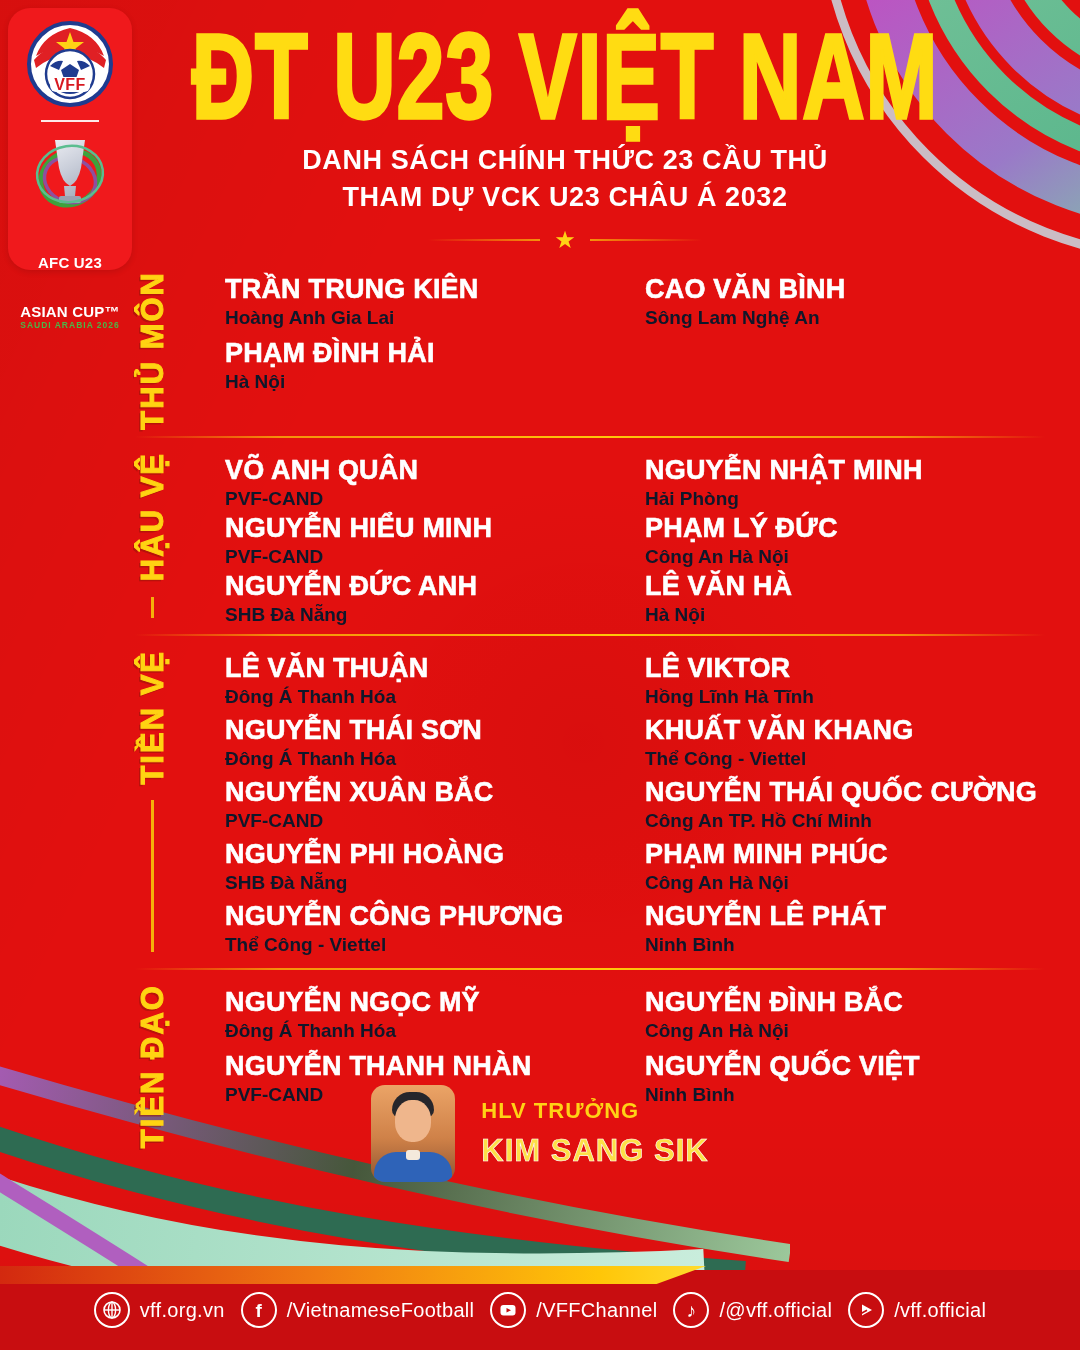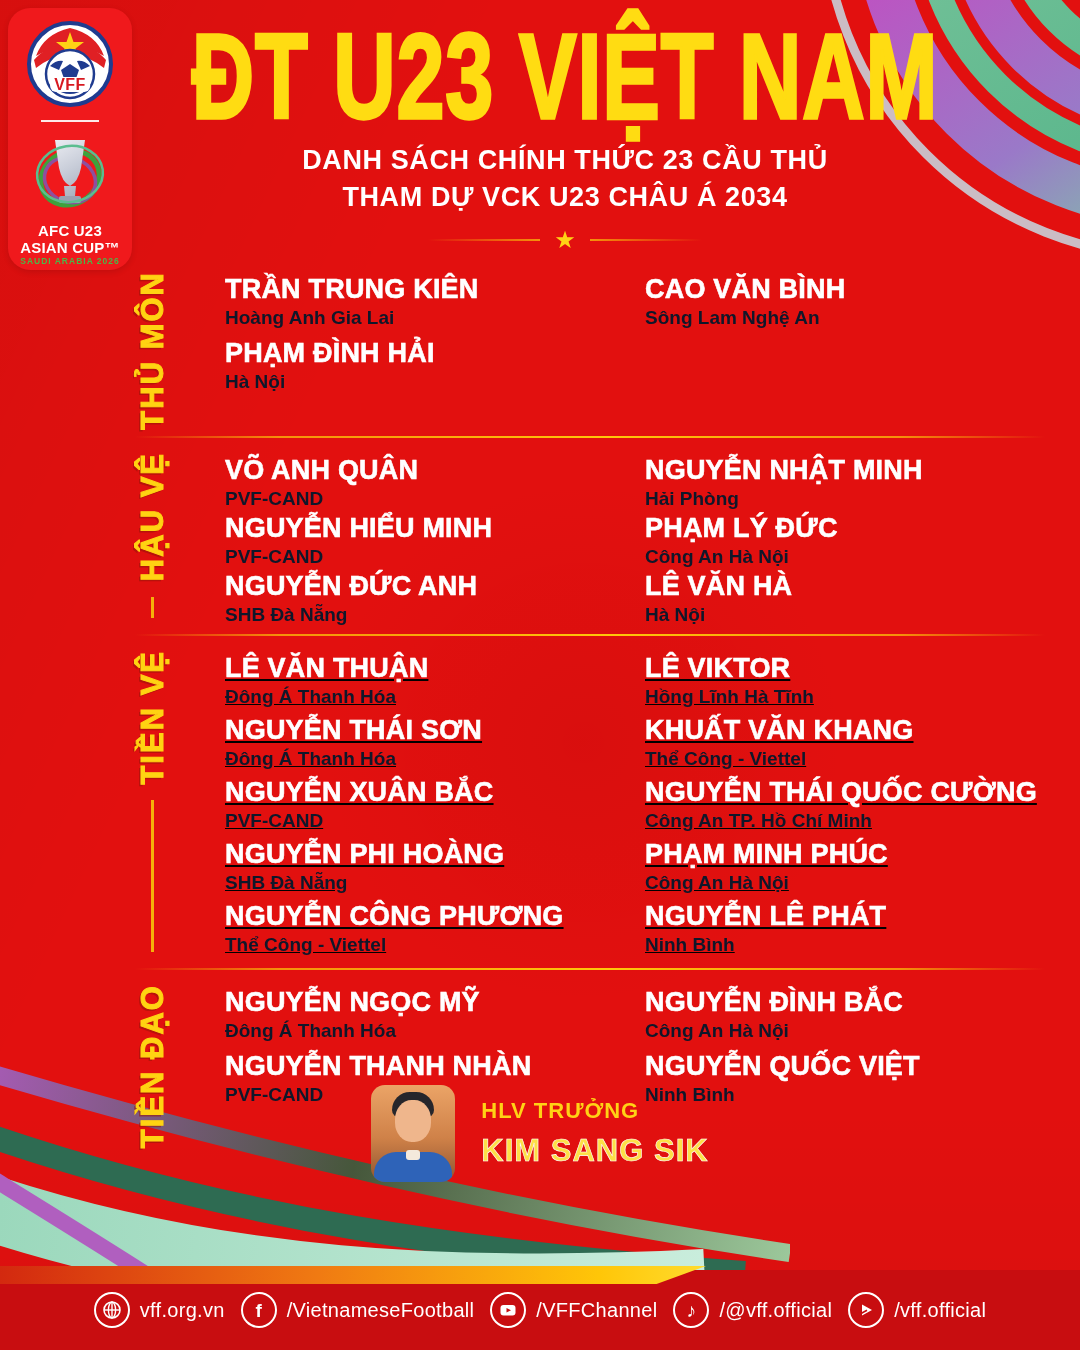--- a/index.html
+++ b/index.html
@@ -25,21 +25,21 @@
     box-shadow:0 2px 6px rgba(0,0,0,0.12);
   }
   .vff-logo{position:relative; width:88px; height:88px; margin:12px auto 0;}
   .vff-word{
     position:absolute; left:50%; top:57px; transform:translateX(-50%);
     font-size:16px; font-weight:700; color:#D71920; letter-spacing:0.5px;
     background:#fff; padding:0 4px; border-radius:6px; line-height:15px;
   }
   .panel-divider{width:58px; height:2px; background:rgba(255,255,255,0.9); margin:12px auto;}
   .afc-logo{width:78px; height:84px; margin:0 auto;}
-  .afc-l1,.afc-l2{font-size:15px; font-weight:700; color:#fff; line-height:17px; letter-spacing:0.2px;}
+  .afc-l1,.afc-l2{font-size:15px; font-weight:700; color:#fff; line-height:17px; letter-spacing:0.2px;margin-top:32px;}
   .afc-l3{font-size:8.5px; font-weight:700; color:#4CB648; letter-spacing:1px; margin-top:0;}
   
   .header{position:absolute; left:50px; top:16px; width:1030px; text-align:center;}
   .title{
     font-size:108px; font-weight:700; color:#FFDC12; line-height:118px;
     letter-spacing:1px; white-space:nowrap;
     transform:scale(0.80,1.12); transform-origin:50% 40%;
     -webkit-text-stroke:3px #FFDC12;
   }
   .subtitle{font-size:27px; font-weight:700; color:#fff; line-height:37px; letter-spacing:0.6px; margin-top:8px;}
@@ -55,21 +55,21 @@
   .v-label{
     writing-mode:vertical-rl; transform:rotate(180deg);
     font-size:31px; font-weight:700; color:#FFD312; letter-spacing:2px;
     -webkit-text-stroke:1px #FFD312;
     text-shadow:-2px -2px 0 rgba(150,20,10,0.55);
   }
   .v-line{width:3px; flex:1; margin:16px 0 10px; background:#F5B00A;}
   .players{flex:1; display:grid; grid-template-columns:420px 1fr; align-content:start; padding-top:10px;}
   .player{height:64px;}
   .sec-2 .player{height:58px;}
-  .sec-3 .player{height:62px;text-decoration:underline;}
+  .sec-3 .player{height:62px;}
   .p-name{
     font-size:27px; font-weight:700; color:#fff; line-height:32px;
     letter-spacing:0.2px; -webkit-text-stroke:0.6px #fff; white-space:nowrap;
   }
   .p-club{font-size:19px; font-weight:700; color:#0f172a; line-height:26px; white-space:nowrap;}
   .divider{
     height:2px; margin:6px 35px 6px 135px;
     background:linear-gradient(90deg, rgba(245,146,11,0) 0%, #F5920B 16%, #FFC70A 52%, #F5920B 84%, rgba(245,146,11,0) 100%);
   }
   
@@ -178,21 +178,21 @@
     </svg>
     <div class="afc-l1">AFC U23</div>
     <div class="afc-l2">ASIAN CUP™</div>
     <div class="afc-l3">SAUDI ARABIA 2026</div>
   </div>
 
   <div class="header">
     <div class="title">ĐT U23 VIỆT NAM</div>
     <div class="subtitle">
       <div>DANH SÁCH CHÍNH THỨC 23 CẦU THỦ</div>
-      <div>THAM DỰ VCK U23 CHÂU Á 2034</div>
+      <div>THAM DỰ VCK U23 CHÂU Á 2032</div>
     </div>
     <div class="star-sep">
       <div class="star-line l"></div>
       <div class="star-glyph">★</div>
       <div class="star-line r"></div>
     </div>
   </div>
 
   <div class="sections">
 

